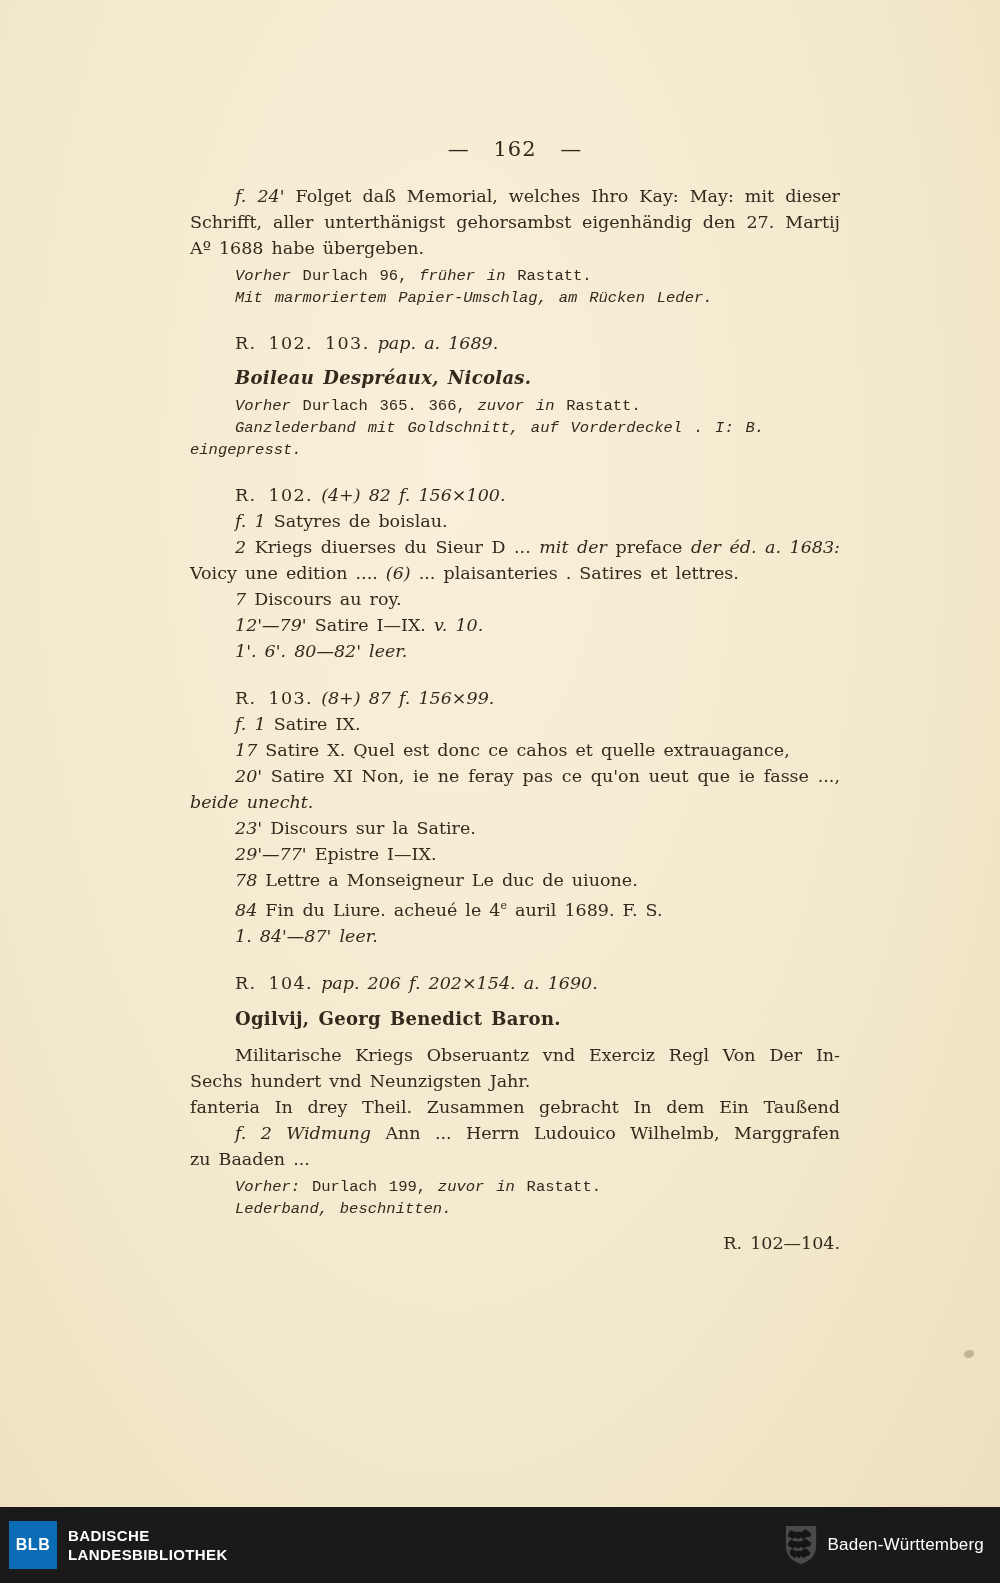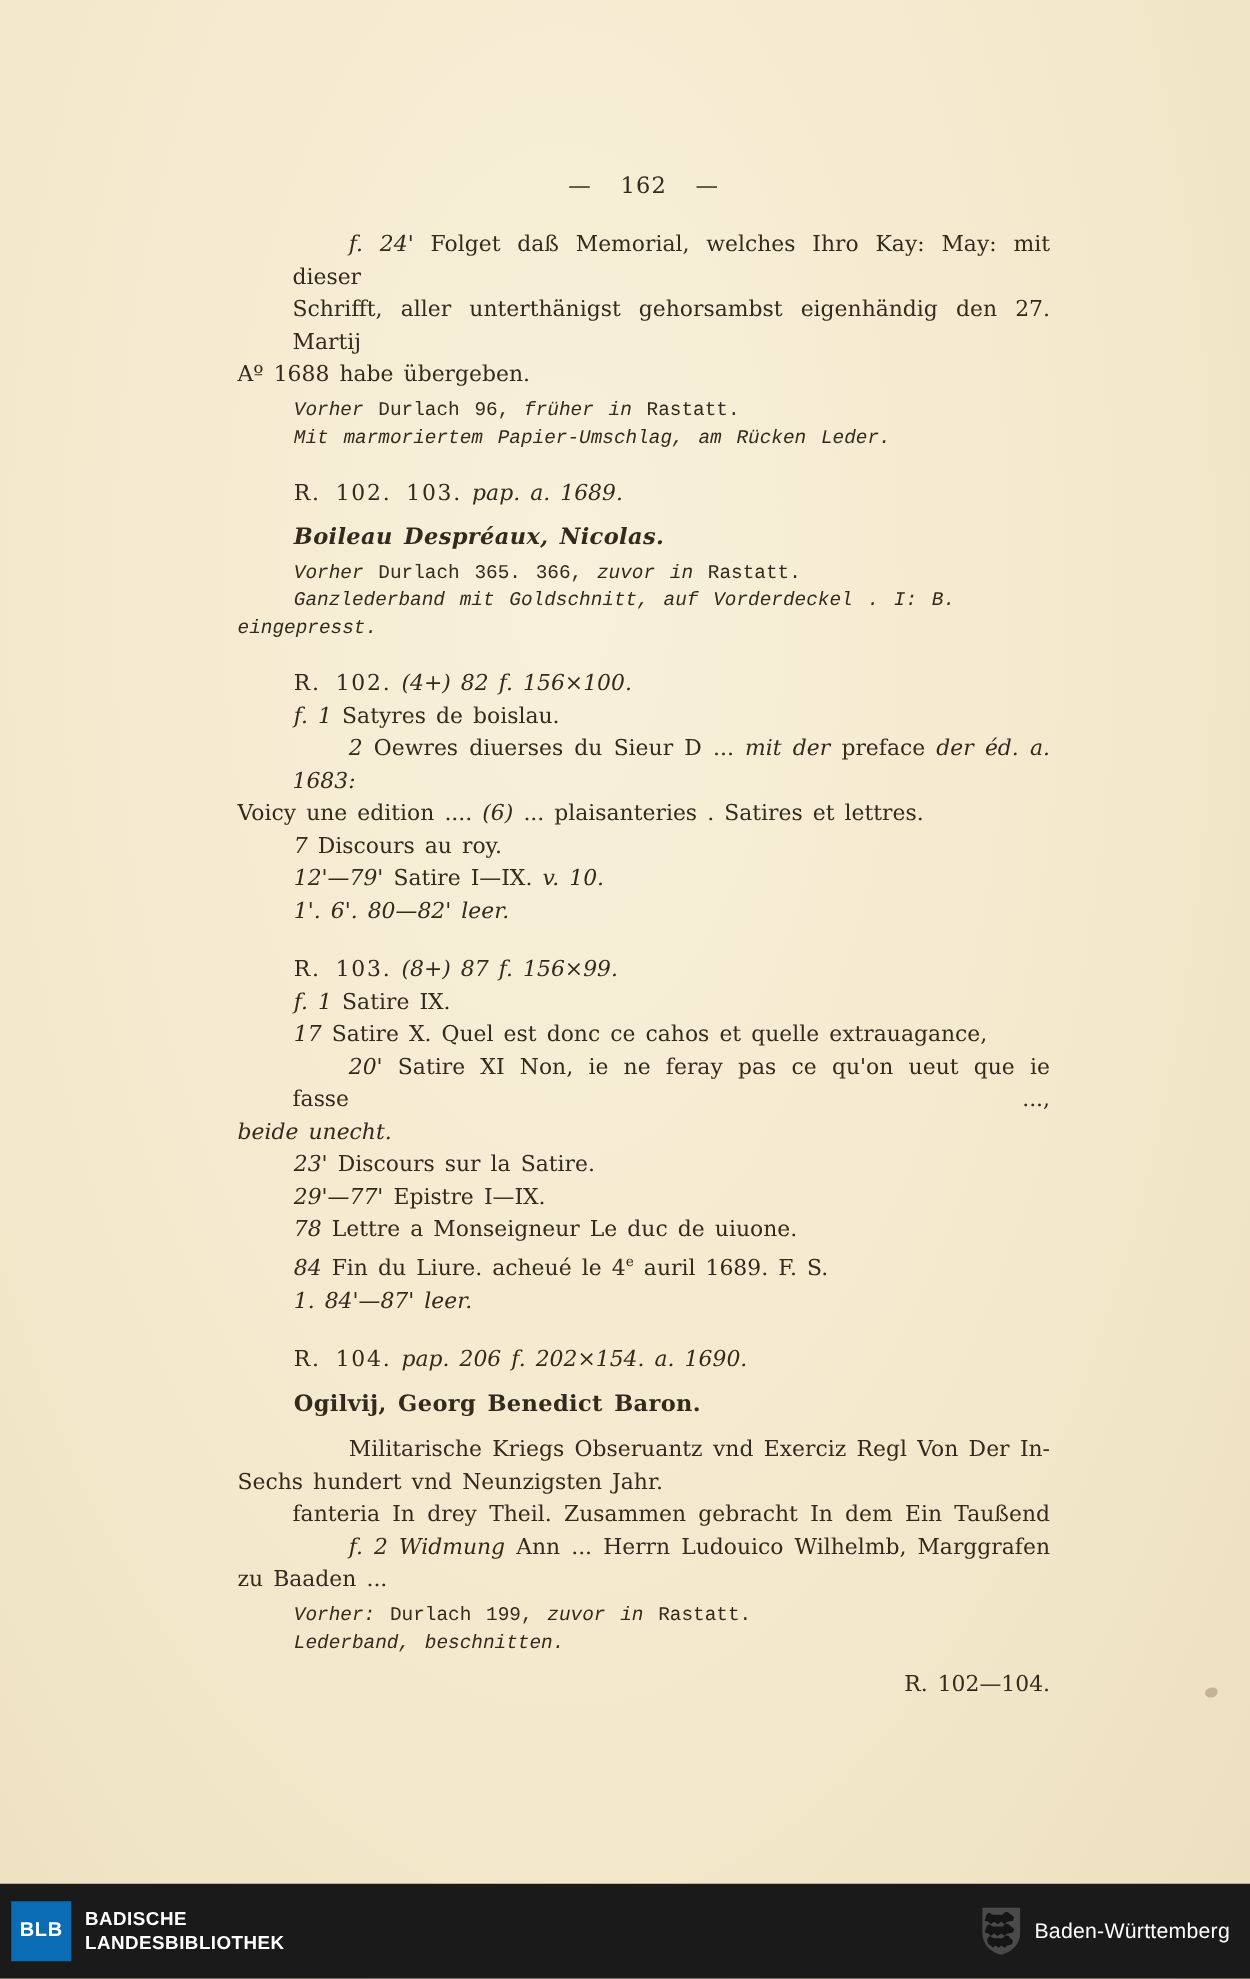--- a/index.html
+++ b/index.html
@@ -8,24 +8,24 @@
 
   .page {
     position:relative; width:1000px; height:1583px; overflow:hidden;
     background: radial-gradient(ellipse at 45% 30%, #f8f0da 0%, var(--paper,#f3e9cd) 55%, #ecdfbe 100%);
     color:#33291d;
   }
 
   .text-block { position:absolute; left:190px; top:136px; width:650px; }
 
   .line { font-size:17.5px; line-height:26px; word-spacing:2.5px; }
-  .pageno { text-align:center; margin-bottom:21px; word-spacing:16px; letter-spacing:1px; font-size:18px; }
+  .pageno { text-align:center; margin-bottom:21px; word-spacing:16px; letter-spacing:1px; font-size:21px; }
 
   .ind   { text-indent:45px; }
-  .just  { text-align:justify; text-align-last:justify;margin-left:44px; }
+  .just  { text-align:justify; text-align-last:justify; }
   .small { font-size:15.5px; line-height:22px;font-family:Liberation Mono, monospace; }
   .right { text-align:right; }
 
   .mt-xs { margin-top:4px; }
   .mt-sm { margin-top:9px;font-style:italic; }
   .mt-md { margin-top:10px; }
   .mt-lg { margin-top:21px; }
 
   .seg-r  { font-style:normal; }
   .seg-i  { font-style:italic; }
@@ -66,21 +66,21 @@
         <div class="line just"><span class="seg-r">Schrifft, aller unterthänigst gehorsambst eigenhändig den 27. Martij</span></div>
         <div class="line"><span class="seg-r">Aº 1688 habe übergeben.</span></div>
         <div class="line ind small mt-xs"><span class="seg-i">Vorher</span><span class="seg-r"> Durlach 96, </span><span class="seg-i">früher in</span><span class="seg-r"> Rastatt.</span></div>
         <div class="line ind small"><span class="seg-i">Mit marmoriertem Papier-Umschlag, am Rücken Leder.</span></div>
         <div class="line ind mt-lg"><span class="seg-sc">R. 102. 103.</span><span class="seg-i"> pap.  a. 1689.</span></div>
         <div class="line ind mt-sm"><span class="seg-b">Boileau Despréaux, Nicolas.</span></div>
         <div class="line ind small mt-xs"><span class="seg-i">Vorher</span><span class="seg-r"> Durlach 365. 366, </span><span class="seg-i">zuvor in</span><span class="seg-r"> Rastatt.</span></div>
         <div class="line ind small"><span class="seg-i">Ganzlederband mit Goldschnitt, auf Vorderdeckel . I: B. eingepresst.</span></div>
         <div class="line ind mt-lg"><span class="seg-sc">R. 102.</span><span class="seg-i"> (4+) 82 f. 156×100.</span></div>
         <div class="line ind"><span class="seg-i">f. 1</span><span class="seg-r"> Satyres de boislau.</span></div>
-        <div class="line ind just"><span class="seg-i">2</span><span class="seg-r"> Oewres diuerses du Sieur D ... </span><span class="seg-i">mit der</span><span class="seg-r"> preface </span><span class="seg-i">der éd. a. 1683:</span></div>
+        <div class="line ind just"><span class="seg-i">2</span><span class="seg-r"> Kriegs diuerses du Sieur D ... </span><span class="seg-i">mit der</span><span class="seg-r"> preface </span><span class="seg-i">der éd. a. 1683:</span></div>
         <div class="line"><span class="seg-r">Voicy une edition .... </span><span class="seg-i">(6)</span><span class="seg-r"> ... plaisanteries . Satires et lettres.</span></div>
         <div class="line ind"><span class="seg-i">7</span><span class="seg-r"> Discours au roy.</span></div>
         <div class="line ind"><span class="seg-i">12'—79'</span><span class="seg-r"> Satire I—IX.  </span><span class="seg-i">v. 10.</span></div>
         <div class="line ind"><span class="seg-i">1'. 6'. 80—82' leer.</span></div>
         <div class="line ind mt-lg"><span class="seg-sc">R. 103.</span><span class="seg-i"> (8+) 87 f. 156×99.</span></div>
         <div class="line ind"><span class="seg-i">f. 1</span><span class="seg-r"> Satire IX.</span></div>
         <div class="line ind"><span class="seg-i">17</span><span class="seg-r"> Satire X. Quel est donc ce cahos et quelle extrauagance,</span></div>
         <div class="line ind just"><span class="seg-i">20'</span><span class="seg-r"> Satire XI Non, ie ne feray pas ce qu'on ueut que ie fasse ...,</span></div>
         <div class="line"><span class="seg-i">beide unecht.</span></div>
         <div class="line ind"><span class="seg-i">23'</span><span class="seg-r"> Discours sur la Satire.</span></div>

